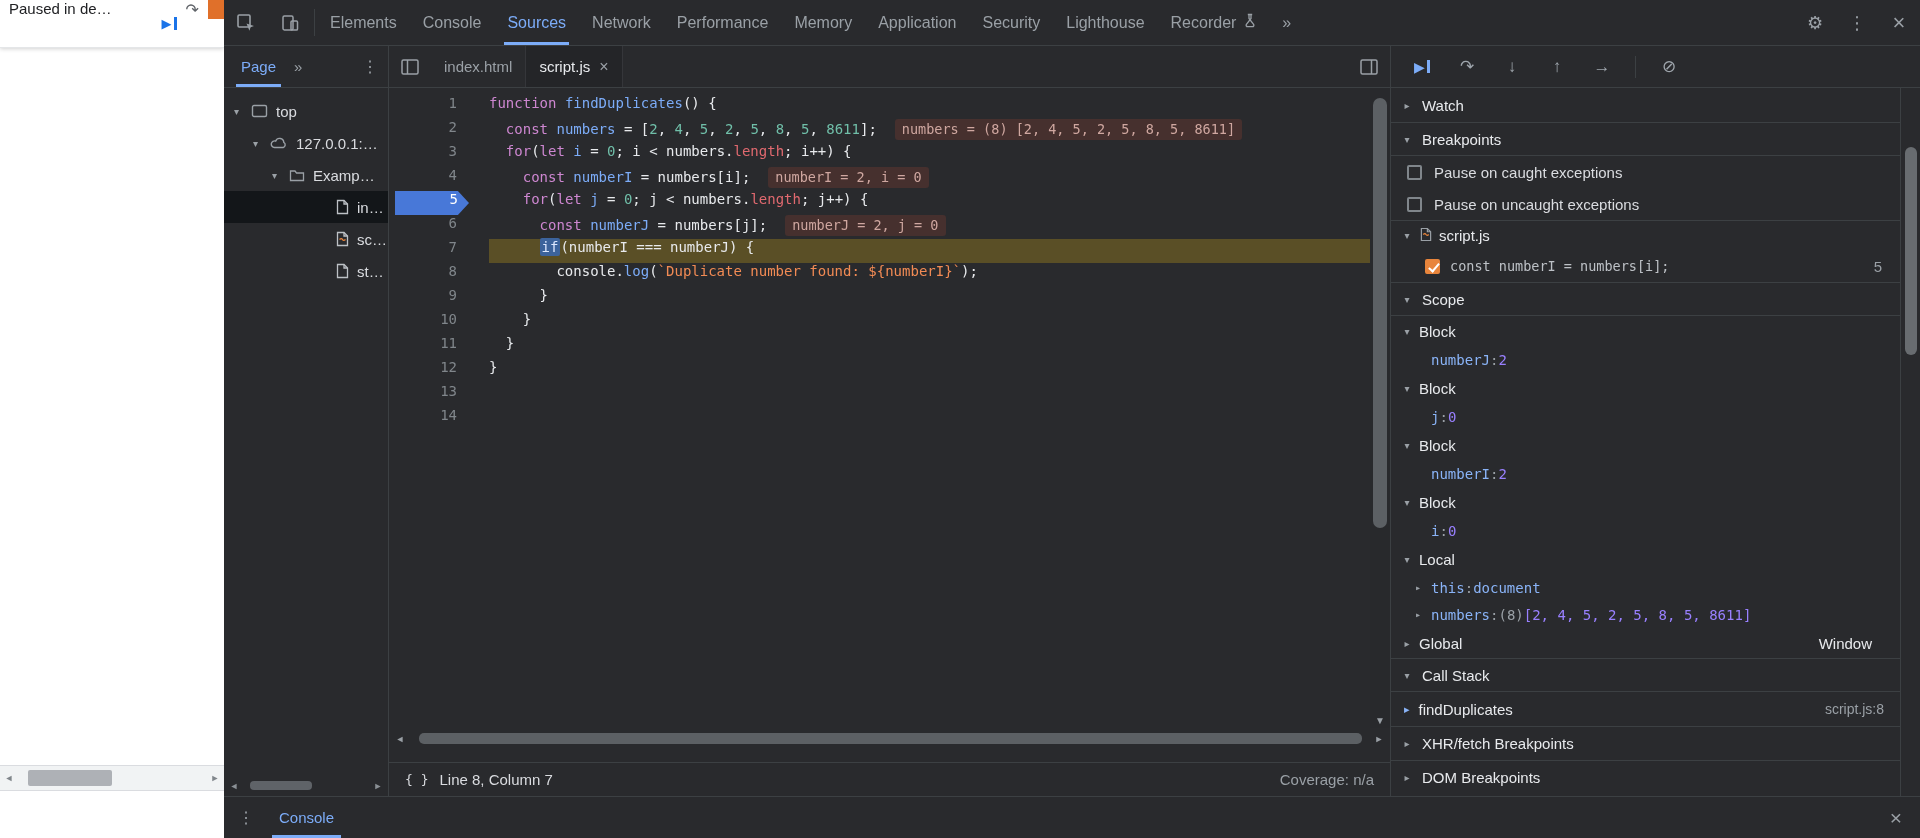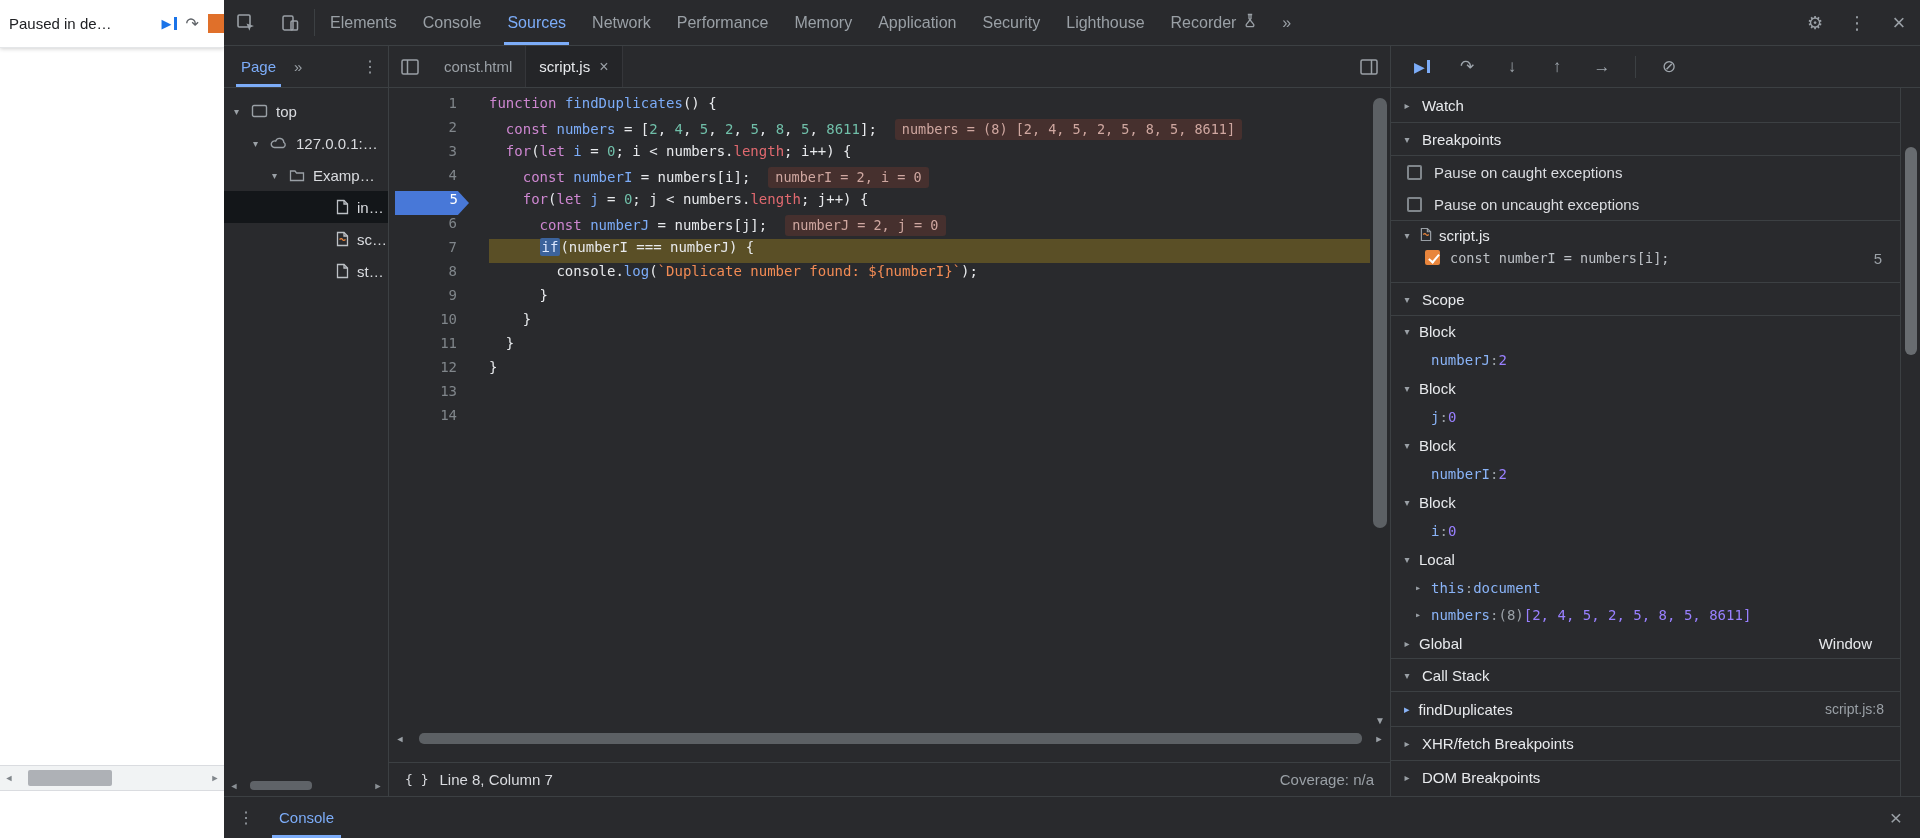--- a/index.html
+++ b/index.html
@@ -1,21 +1,21 @@
 <!DOCTYPE html>
 <html><head>
 <meta charset="utf-8">
 <style>
   * { box-sizing: border-box; margin:0; padding:0; }
   html,body { width:1920px; height:838px; overflow:hidden; background:#202124; }
   .screen { position:relative; width:1920px; height:838px; background:#fff; font-family:"Liberation Sans",sans-serif; overflow:hidden; }
 
   
   .page-strip { position:absolute; left:0; top:0; width:224px; height:838px; background:#fff; }
-  .paused-bar { height:48px; background:#fff; border-bottom:1px solid #e4e6e8; box-shadow:0 1px 4px rgba(0,0,0,.18); display:flex; align-items:center; padding:0 0 0 9px; gap:9px; }
+  .paused-bar { height:48px; background:#fff; border-bottom:1px solid #e4e6e8; box-shadow:0 1px 4px rgba(0,0,0,.18); display:flex; padding:0 0 0 9px; gap:9px; }
   .paused-text { flex:1; font-size:15px; color:#202124; white-space:nowrap; overflow:hidden; }
   .ov-resume { display:flex; align-items:center; color:#1a73e8; font-size:13px; }
   .ov-resume .rbar { display:inline-block; width:3px; height:13px; background:#1a73e8; margin-left:2px; }
   .ov-step { color:#5f6368; font-size:16px; }
   .orange-chip { width:16px; height:19px; background:#e0702a; flex:none; }
   .page-hscroll { position:absolute; left:0; top:765px; width:224px; height:26px; background:#f1f3f4; border-top:1px solid #dadce0; border-bottom:1px solid #dadce0; }
   .ph-arrow { position:absolute; top:0; height:24px; width:18px; display:flex; align-items:center; justify-content:center; color:#80868b; font-size:9px; }
   .ph-left { left:0; } .ph-right { right:0; }
   .ph-thumb { position:absolute; left:28px; top:4px; width:84px; height:16px; background:#aeb1b6; border-radius:2px; }
 
@@ -98,21 +98,21 @@
   .right-pane { width:510px; flex:none; border-left:1px solid #3c4043; overflow:hidden; font-size:15px; }
   .sec-h { height:34px; display:flex; align-items:center; gap:9px; padding:0 10px; }
   .bt { border-top:1px solid #3c4043; } .bb { border-bottom:1px solid #3c4043; }
   .tri { width:12px; flex:none; text-align:center; font-size:10px; color:#9aa0a6; }
   .sec-t { color:#e8eaed; }
   .cb-row { height:32px; display:flex; align-items:center; gap:12px; padding-left:16px; color:#dadce0; }
   .cbx { width:15px; height:15px; border:2px solid #80868b; border-radius:2px; flex:none; position:relative; }
   .cbx.checked { background:#e8853c; border-color:#e8853c; }
   .cbx.checked::after { content:""; position:absolute; left:4px; top:0; width:4px; height:9px; border:solid #fff; border-width:0 2px 2px 0; transform:rotate(40deg); }
   .bp-group { height:30px; display:flex; align-items:center; gap:7px; padding:0 10px; }
-  .bp-entry { height:32px; display:flex; gap:10px; padding-left:34px; }
+  .bp-entry { height:32px; display:flex; align-items:center; gap:10px; padding-left:34px; }
   .bp-code { flex:1; font:13.5px "DejaVu Sans Mono",monospace; color:#bdc1c6; white-space:nowrap; overflow:hidden; }
   .bp-line { color:#9aa0a6; padding-right:18px; }
   .scope-g { height:30px; display:flex; align-items:center; gap:6px; padding:0 10px; color:#e8eaed; }
   .scope-e { height:27px; display:flex; align-items:center; padding-left:24px; font:14px "DejaVu Sans Mono",monospace; white-space:nowrap; overflow:hidden; }
   .scope-e .arr { width:16px; flex:none; text-align:left; font-size:10px; color:#9aa0a6; }
   .sk { color:#8ab4f8; } .scolon { color:#9aa0a6; }
   .sv-num { color:#9980ff; } .sv-obj { color:#8ab4f8; } .sv-gray { color:#9aa0a6; }
   .sright { margin-left:auto; padding-right:18px; color:#e8eaed; font-family:"Liberation Sans",sans-serif; }
   .cs-row { height:34px; display:flex; align-items:center; gap:9px; padding:0 16px 0 13px; }
   .cs-marker { color:#8ab4f8; font-size:11px; }
@@ -215,21 +215,21 @@
       </div>
       <div class="tabstrip">
         <span class="ts-icon">
           <svg width="18" height="16" viewBox="0 0 18 16" fill="none" stroke="#9aa0a6" stroke-width="1.5">
             <rect x="1" y="1" width="16" height="14" rx="1.5"></rect>
               <line x1="6.5" y1="1" x2="6.5" y2="15"></line>
           </svg>
         </span>
         <div id="file-tabs" style="display:flex;align-items:stretch;">
             <div class="ftab">
-              <span>const.html</span>
+              <span>index.html</span>
             </div>
             <div class="ftab active">
               <span>script.js</span>
               <span class="ftab-close">×</span>
             </div>
           </div>
         <span class="ts-spacer"></span>
         <span class="ts-icon">
           <svg width="18" height="16" viewBox="0 0 18 16" fill="none" stroke="#9aa0a6" stroke-width="1.5">
             <rect x="1" y="1" width="16" height="14" rx="1.5"></rect>

